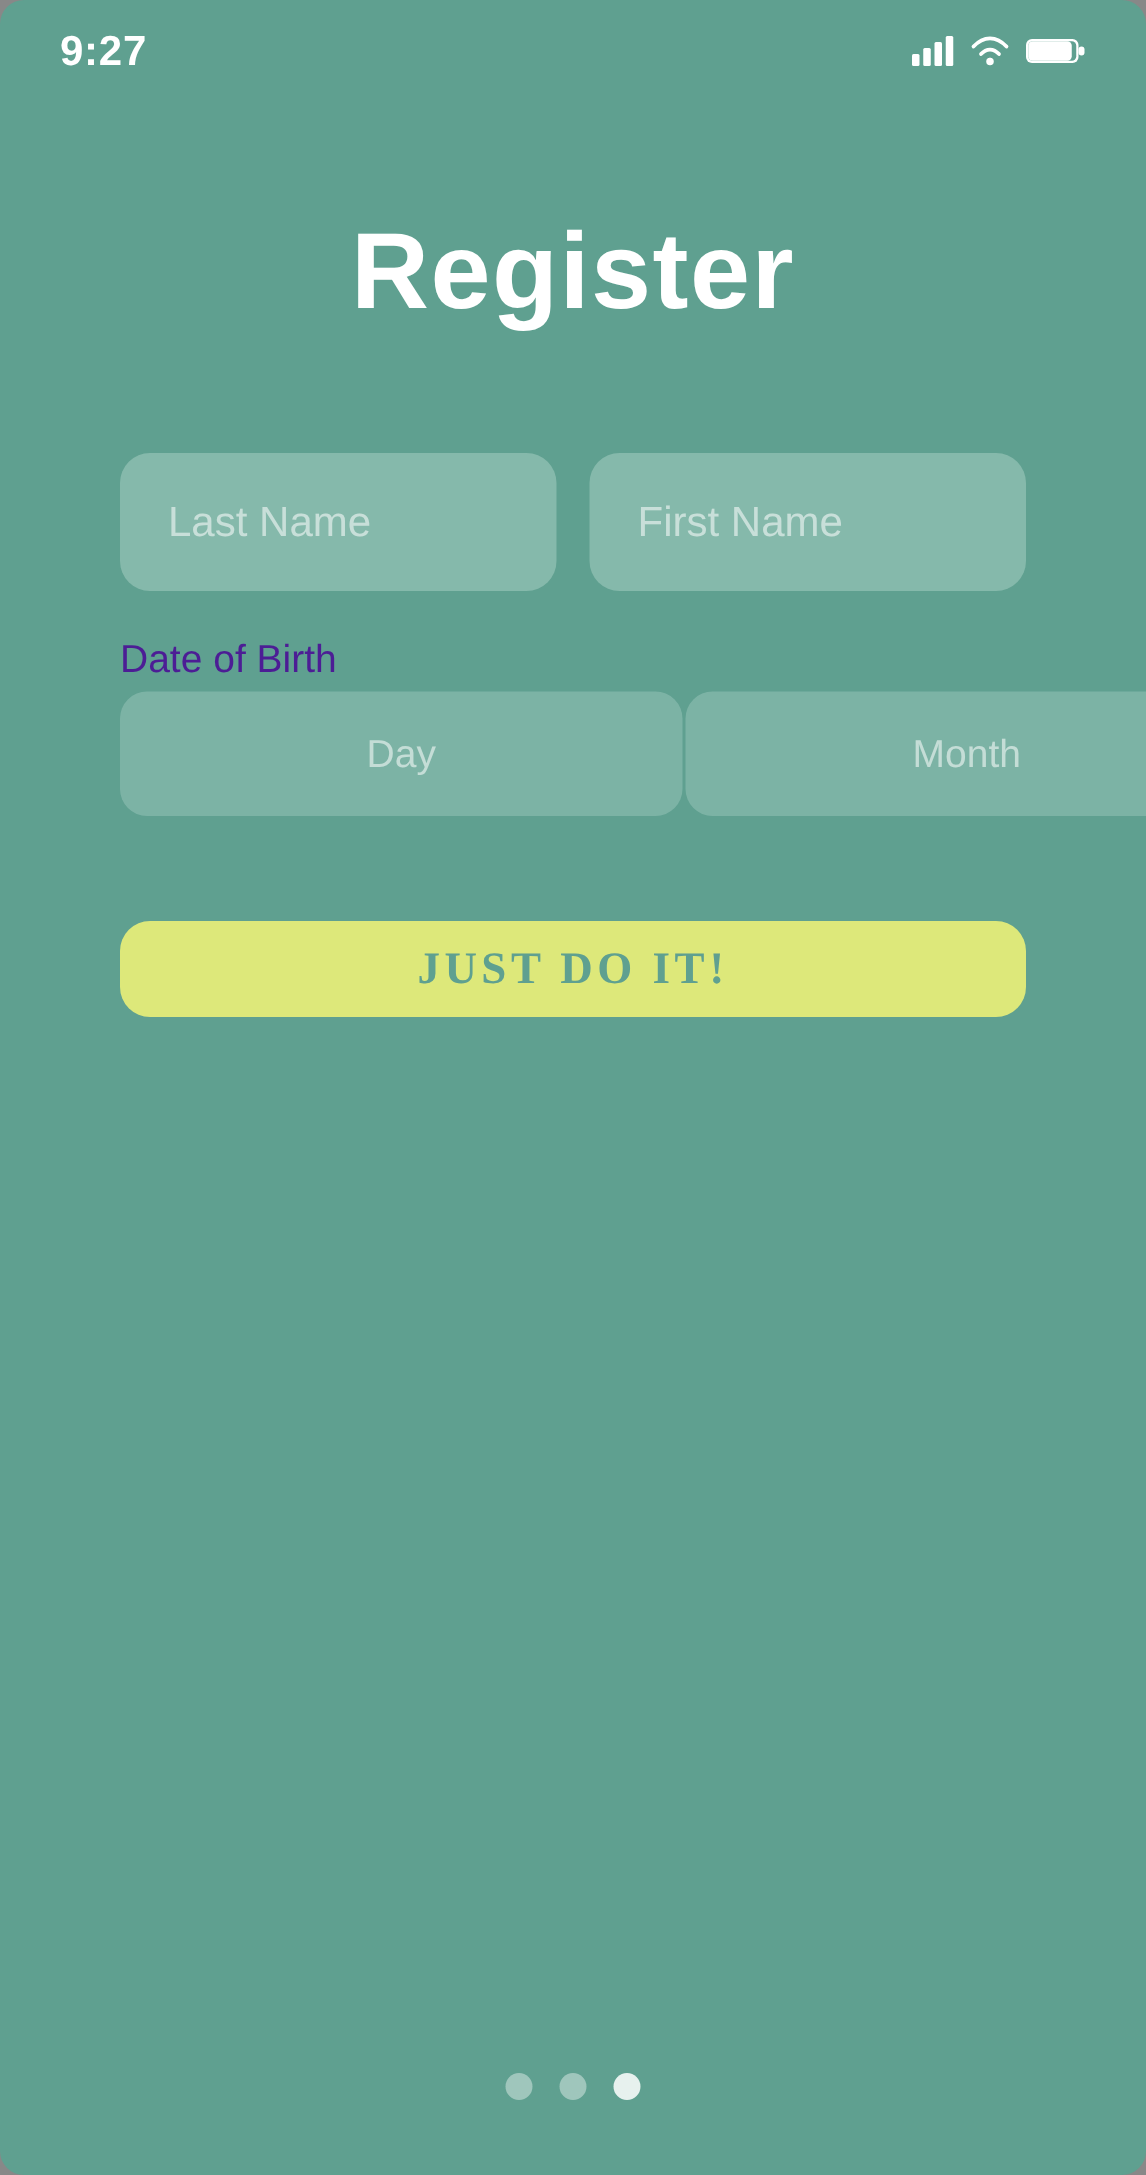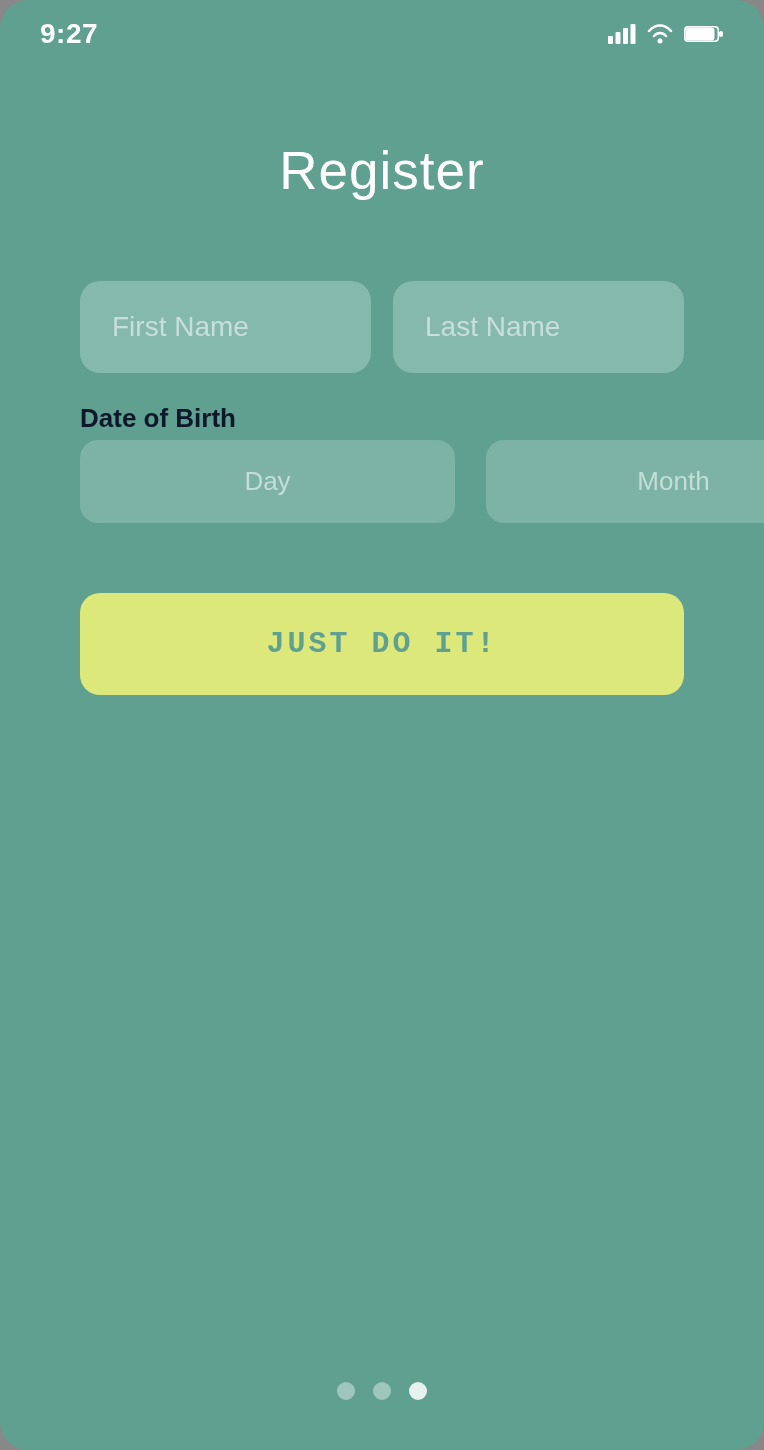--- a/index.html
+++ b/index.html
@@ -10,21 +10,21 @@
       justify-content: center;
       align-items: center;
       min-height: 100vh;
       font-family: -apple-system, BlinkMacSystemFont, 'Helvetica Neue', Arial, sans-serif;
     }
 
     .phone-frame {
       width: 764px;
       height: 1450px;
       background: #5fa090;
-      border-radius: 28px;
+      border-radius: 16px;
       position: relative;
       overflow: hidden;
       display: flex;
       flex-direction: column;
     }
 
     
     .status-bar {
       display: flex;
       justify-content: space-between;
@@ -55,22 +55,22 @@
     .main-content {
       flex: 1;
       display: flex;
       flex-direction: column;
       align-items: center;
       padding: 0 80px;
     }
 
     .page-title {
       color: white;
-      font-size: 53px;
-      font-weight: 400;
+      font-size: 72px;
+      font-weight: 700;
       text-align: center;
       margin-top: 80px;
       margin-bottom: 80px;
       letter-spacing: 1px;
     }
 
     .form-container {
       width: 100%;
       display: flex;
       flex-direction: column;
@@ -97,29 +97,29 @@
 
     .input-field::placeholder {
       color: rgba(255,255,255,0.55);
     }
 
     .input-half {
       flex: 1;
     }
 
     .dob-label {
-      color: #0f172a;
+      color: #4c1d95;
       font-size: 26px;
-      font-weight: 700;
+      font-weight: 400;
       margin-bottom: -10px;
     }
 
     .dob-row {
       display: flex;
-      gap: 31px;
+      gap: 2px;
       width: 100%;
     }
 
     .dob-field {
       flex: 1;
       background: rgba(180, 215, 205, 0.35);
       border: none;
       border-radius: 18px;
       padding: 26px 20px;
       font-size: 26px;
@@ -130,30 +130,30 @@
     }
 
     .dob-field::placeholder {
       color: rgba(255,255,255,0.55);
     }
 
     .submit-btn {
       background: #dde87a;
       border: none;
       border-radius: 20px;
-      padding: 34px;
+      padding: 15px;
       font-size: 30px;
       font-weight: 700;
       color: #5fa090;
       letter-spacing: 3px;
       cursor: pointer;
       width: 100%;
       text-transform: uppercase;
       margin-top: 40px;
-      font-family: Liberation Mono, monospace;
+      font-family: Liberation Serif, serif;
     }
 
     
     .page-indicators {
       display: flex;
       justify-content: center;
       gap: 18px;
       padding: 40px 0 50px 0;
     }
 
@@ -213,22 +213,22 @@
     </div>
   </div>
 
   <div class="main-content">
 
     <h1 class="page-title">Register</h1>
 
     <div class="form-container">
 
       <div class="form-row">
+        <input class="input-field input-half" type="text" placeholder="Last Name" style="">
         <input class="input-field input-half" type="text" placeholder="First Name" style="">
-        <input class="input-field input-half" type="text" placeholder="Last Name" style="">
       </div>
 
 
 
 
       <div>
         <div class="dob-label">Date of Birth</div>
         <div style="height: 16px;"></div>
         <div class="dob-row">
           <input class="dob-field" type="text" placeholder="Day" style="">

